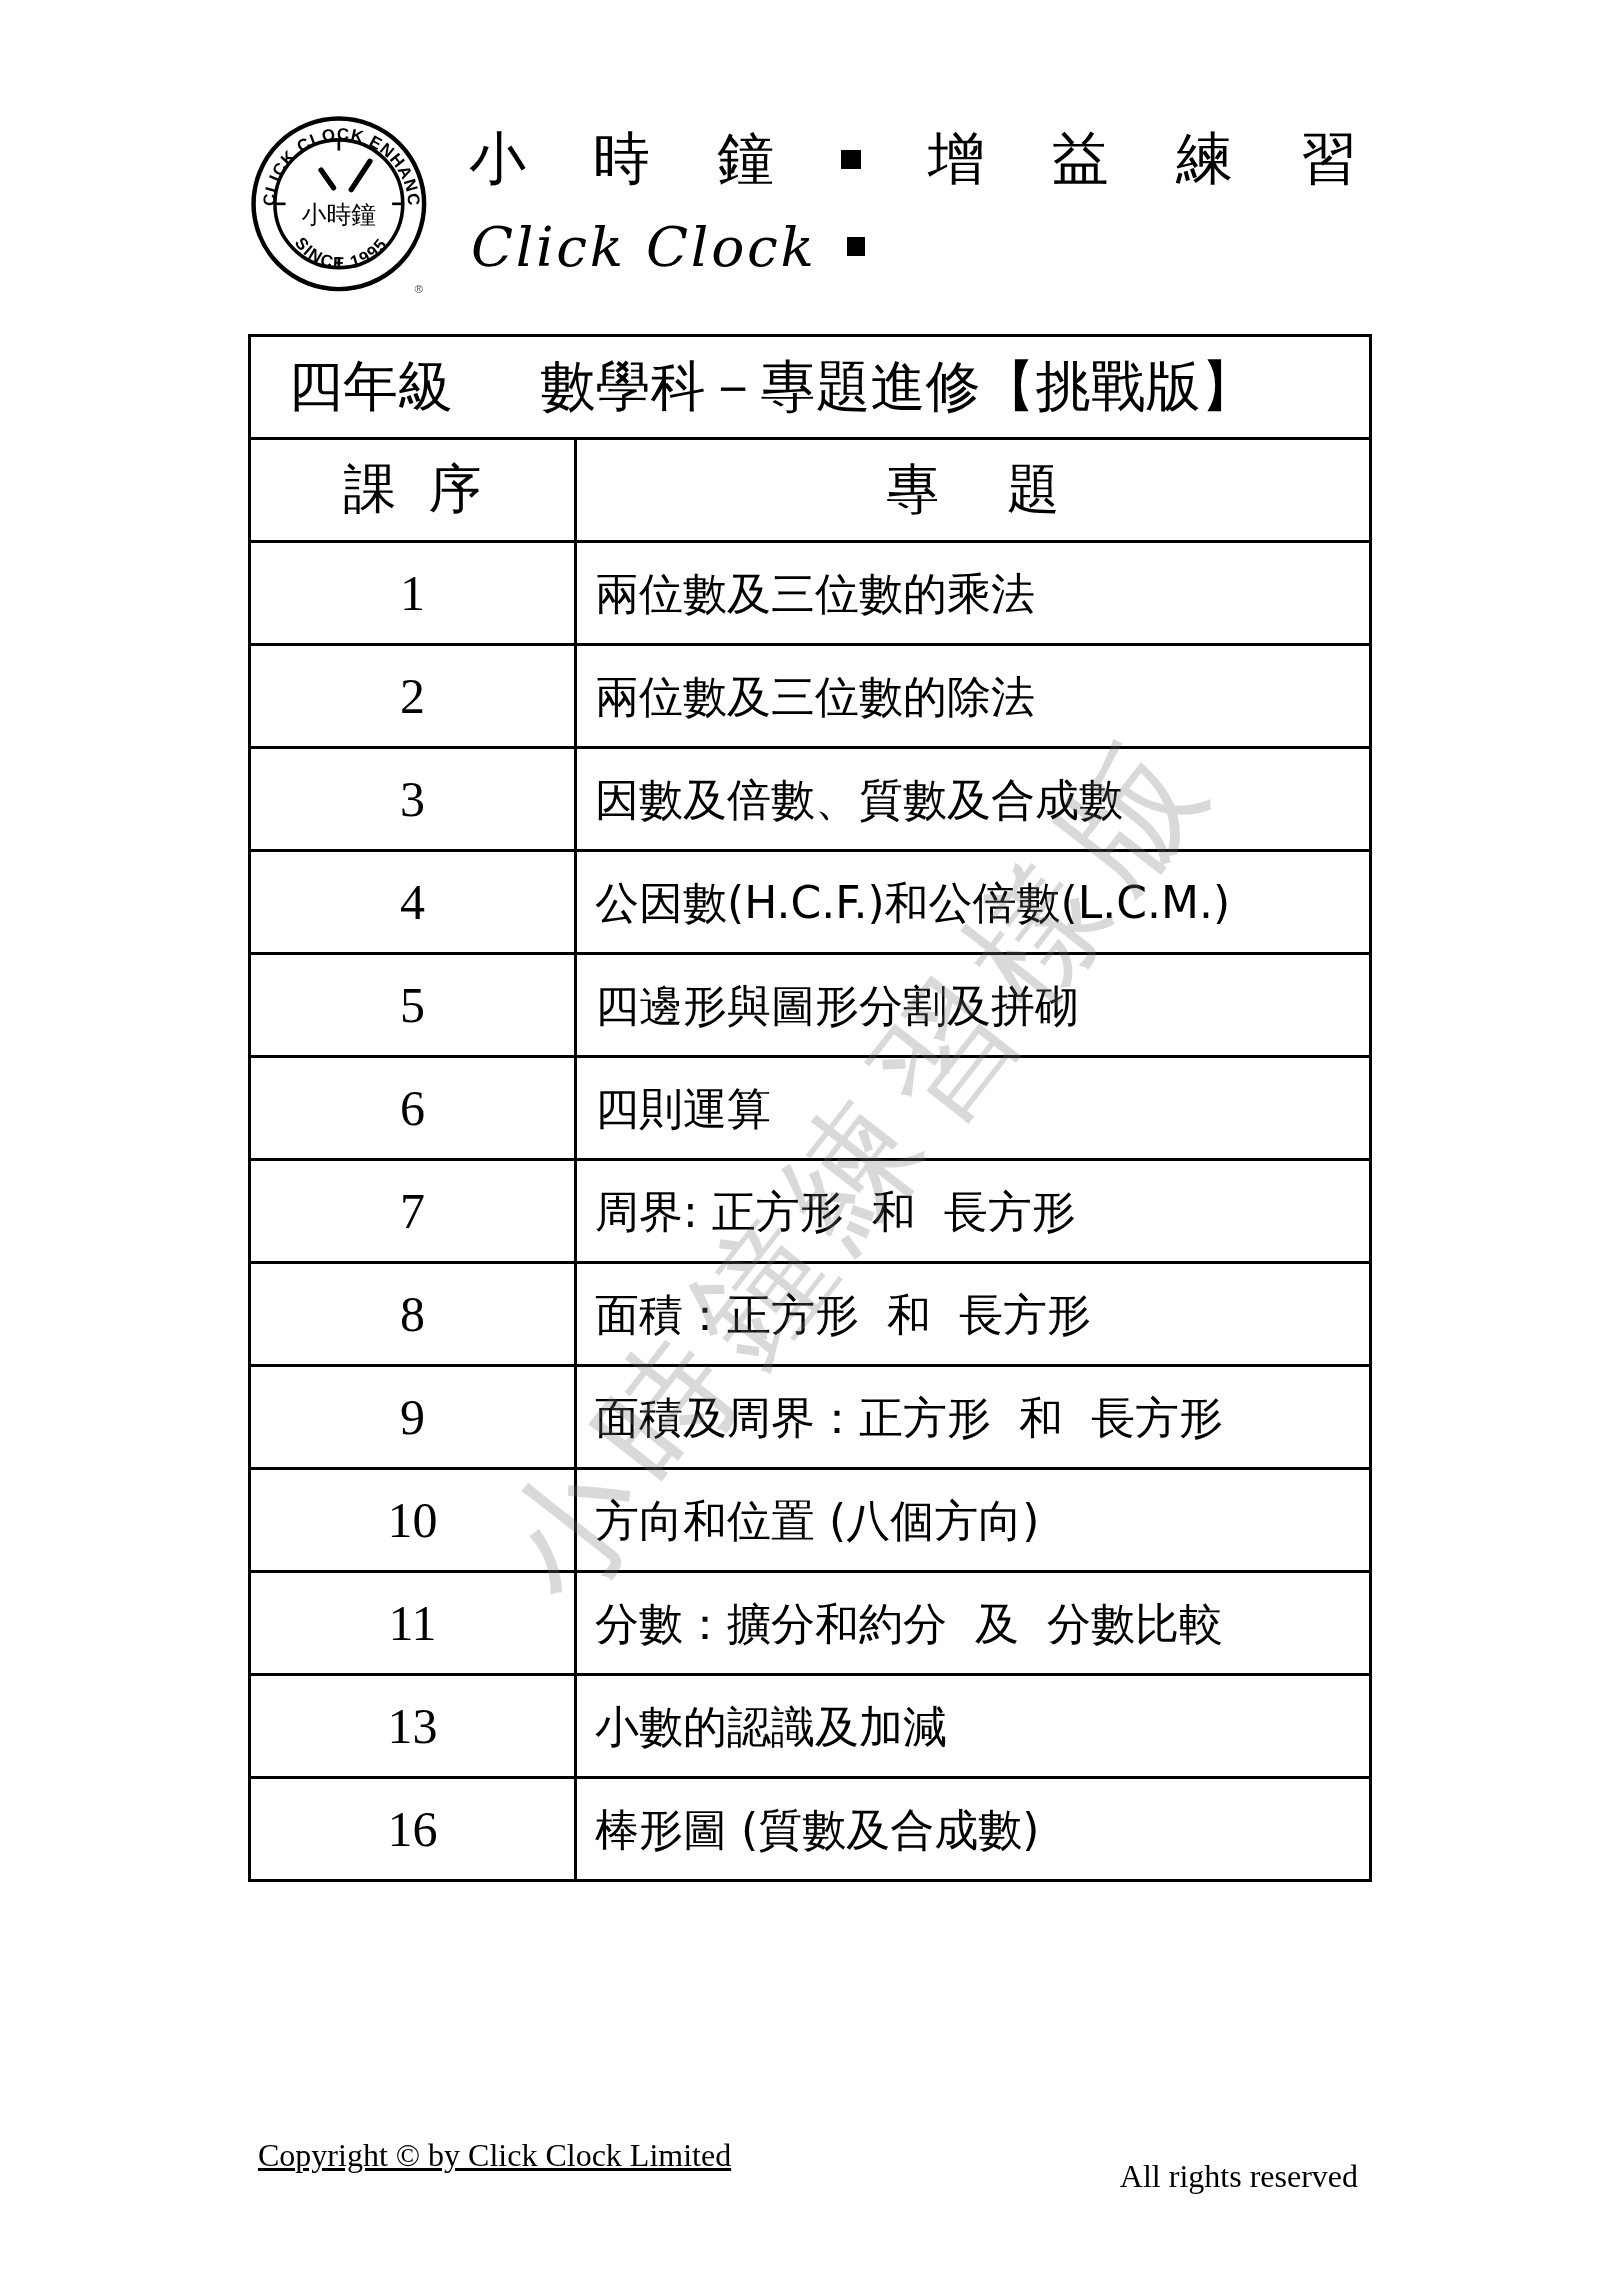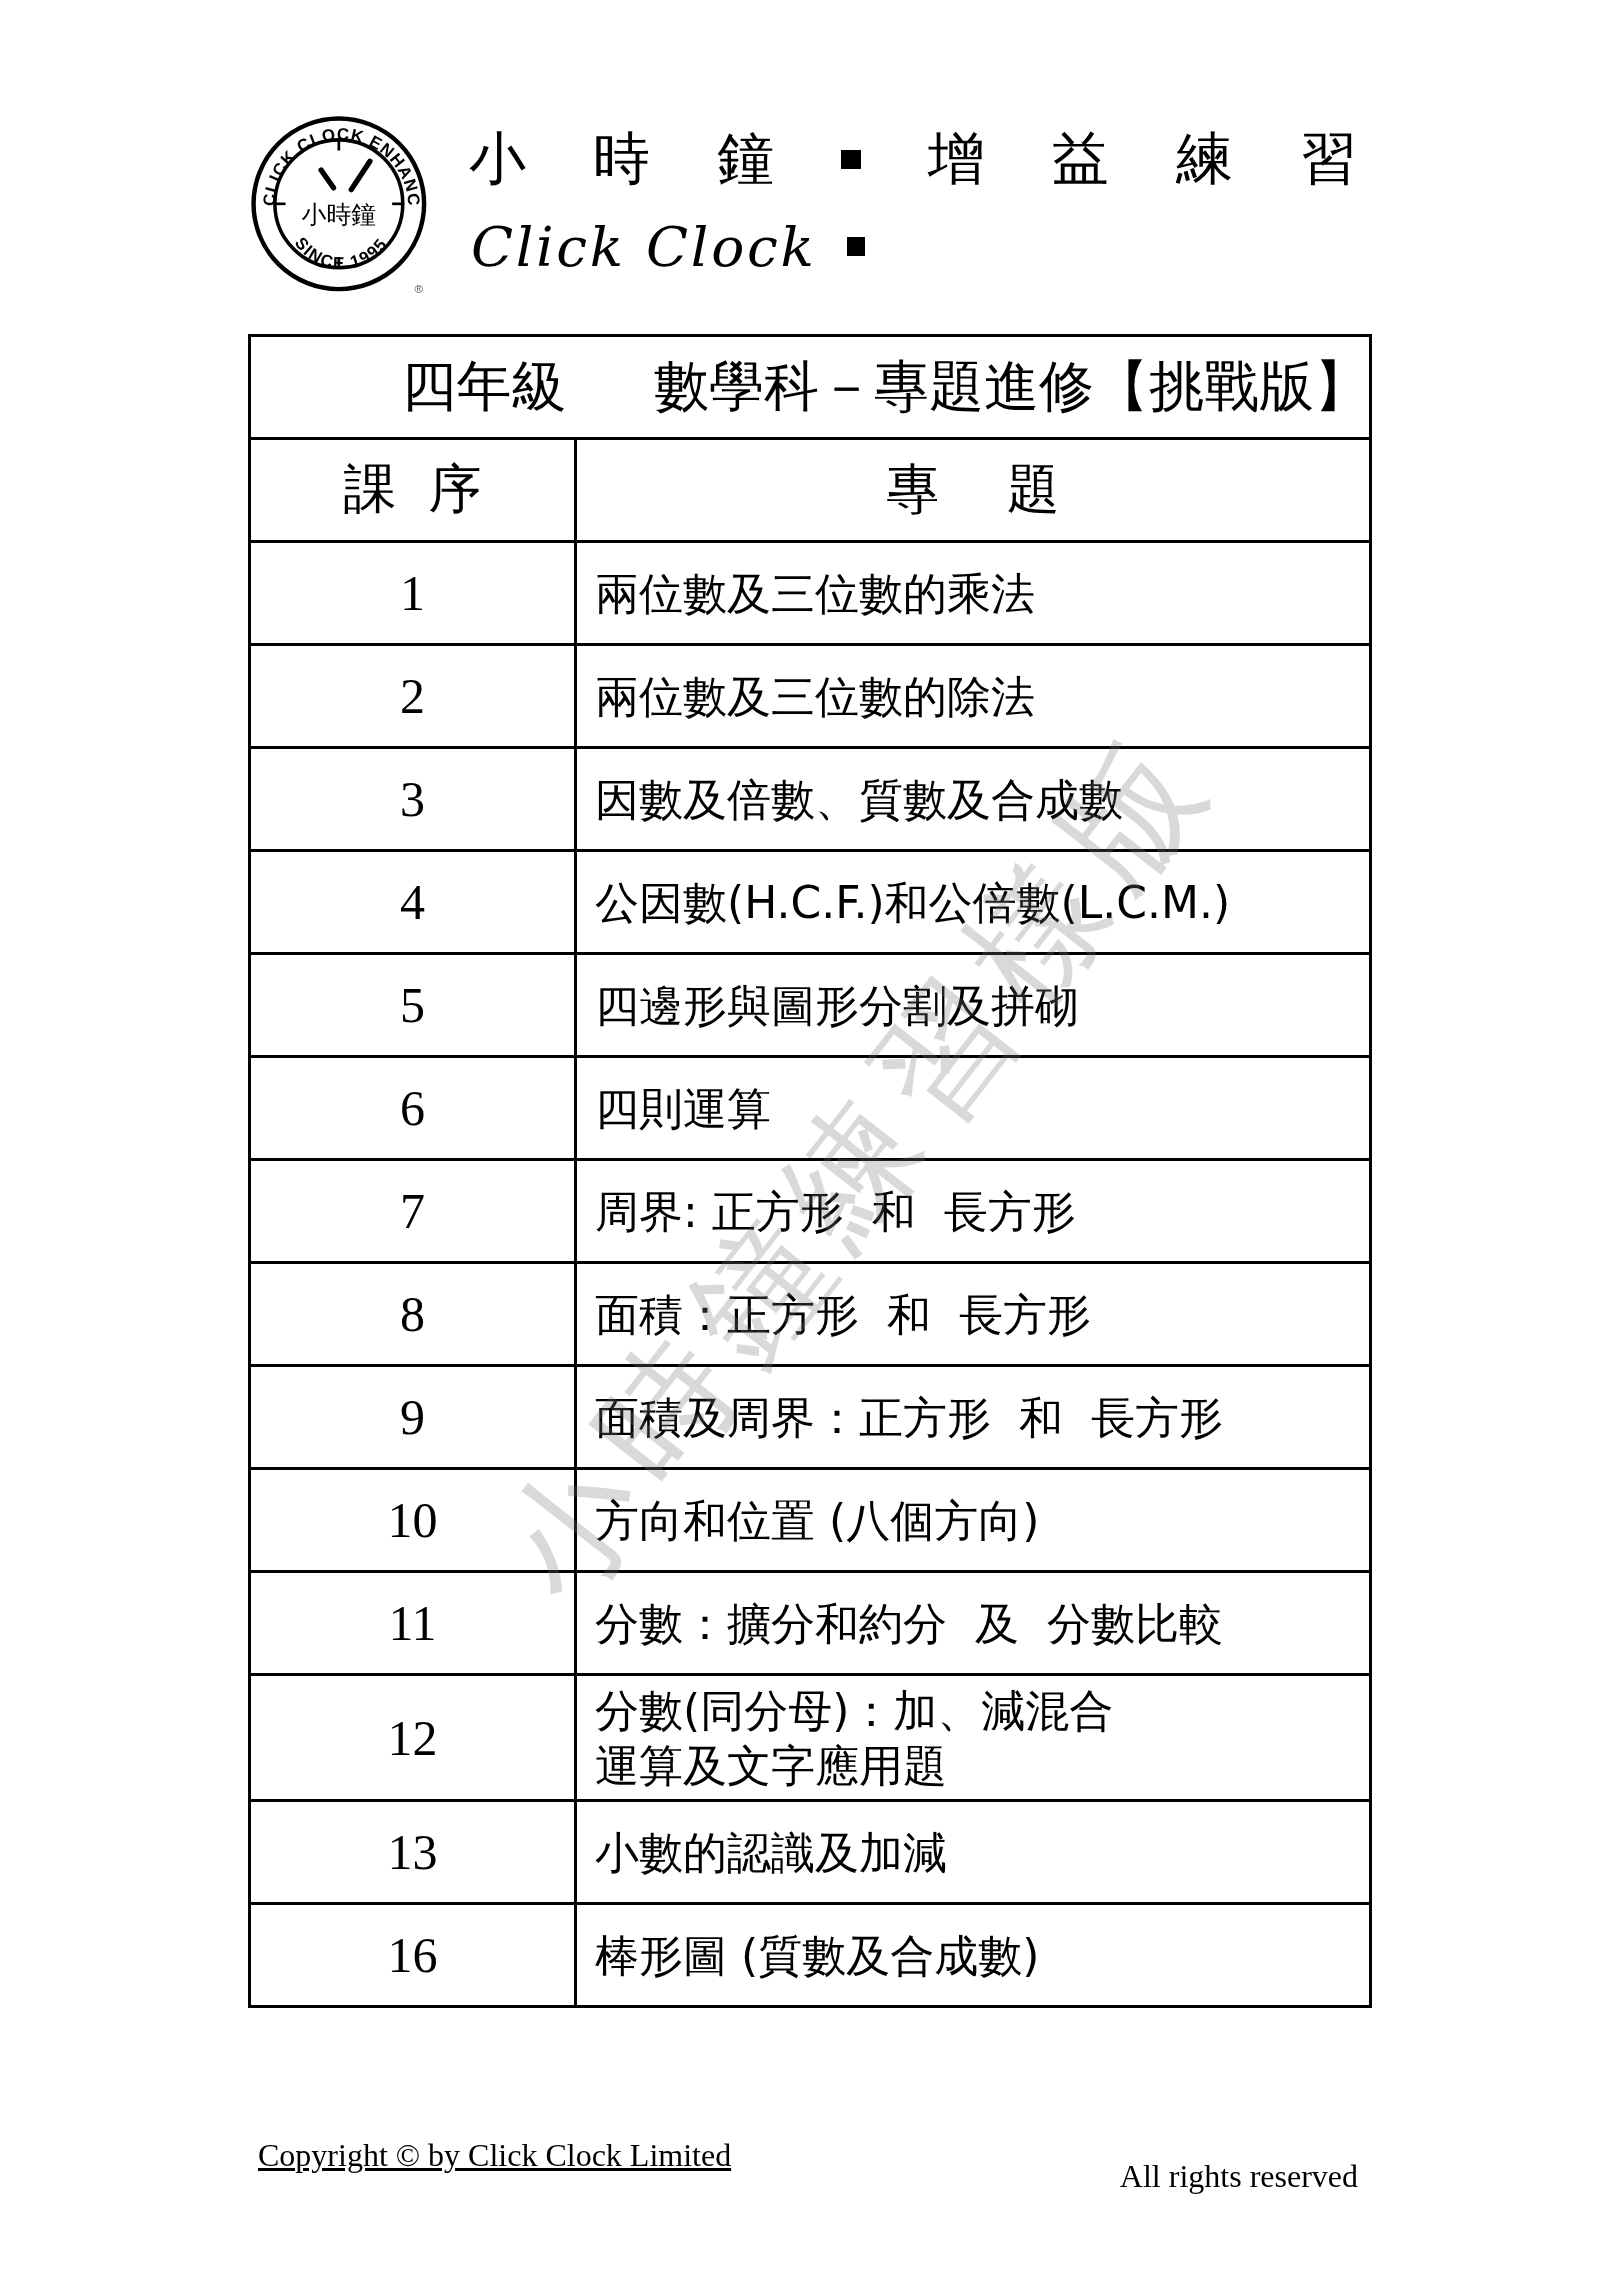--- a/index.html
+++ b/index.html
@@ -11,21 +11,21 @@
               font-family: "DejaVu Sans", sans-serif; font-size: 57px; }
   .brand-cn .sq { width: 19.5px; height: 19.5px; background: #000; display: inline-block; }
   .brand-en { position: absolute; left: 471px; top: 211px; width: 888px; height: 71px;
               display: flex; align-items: center; font-family: "DejaVu Serif", serif;
               font-style: italic; font-size: 55px; letter-spacing: 2.7px; }
   .brand-en .sq { width: 18px; height: 19.5px; background: #000; display: inline-block; margin: 0 32px 0 30px; }
   .tbl { position: absolute; left: 248px; top: 334px; width: 1124px; border: 3.6px solid #000;
          border-collapse: collapse; }
   .tbl td { border: 3.6px solid #000; padding: 0; vertical-align: middle; }
   .title-cell { height: 100px; font-family: "DejaVu Sans", sans-serif; font-size: 55px;
-                padding-left: 37px !important; white-space: pre; text-align: right; }
+                padding-left: 37px !important; white-space: pre; }
   .head-row td { height: 100px; font-family: "DejaVu Sans", sans-serif; font-size: 53px; text-align: center; }
   .num-cell { width: 323px; text-align: center; font-size: 50px; }
   .topic-cell { padding-left: 18px !important; font-family: "DejaVu Sans", sans-serif; font-size: 44px; white-space: pre; line-height: 1.25; }
   .row td { height: 100px; }
   .row.tall td { height: 123px; }
   .footer-left { position: absolute; left: 258px; top: 2137px; font-size: 32px; text-decoration: underline; }
   .footer-right { position: absolute; right: 258px; top: 2137px; font-size: 32px; margin-top: 21px; }
   .watermark { position: absolute; left: 417px; top: 959px; font-family: "DejaVu Sans", sans-serif;
                font-size: 133px; color: rgba(120,120,120,0.28); transform: rotate(-52deg);
                transform-origin: left top; white-space: nowrap; pointer-events: none; letter-spacing: 18px; }
@@ -121,25 +121,20 @@
         <td class="topic-cell">面積及周界：正方形  和  長方形</td>
       </tr>
   <tr class="row">
         <td class="num-cell">10</td>
         <td class="topic-cell">方向和位置 (八個方向)</td>
       </tr>
   <tr class="row">
         <td class="num-cell">11</td>
         <td class="topic-cell">分數：擴分和約分  及  分數比較</td>
       </tr>
-  <tr class="row tall">
-        <td class="num-cell">12</td>
-        <td class="topic-cell">分數(同分母)：加、減混合
-運算及文字應用題</td>
-      </tr>
   <tr class="row">
         <td class="num-cell">13</td>
         <td class="topic-cell">小數的認識及加減</td>
       </tr>
   <tr class="row">
         <td class="num-cell">16</td>
         <td class="topic-cell">棒形圖 (質數及合成數)</td>
       </tr>
 </tbody>
   </table>

